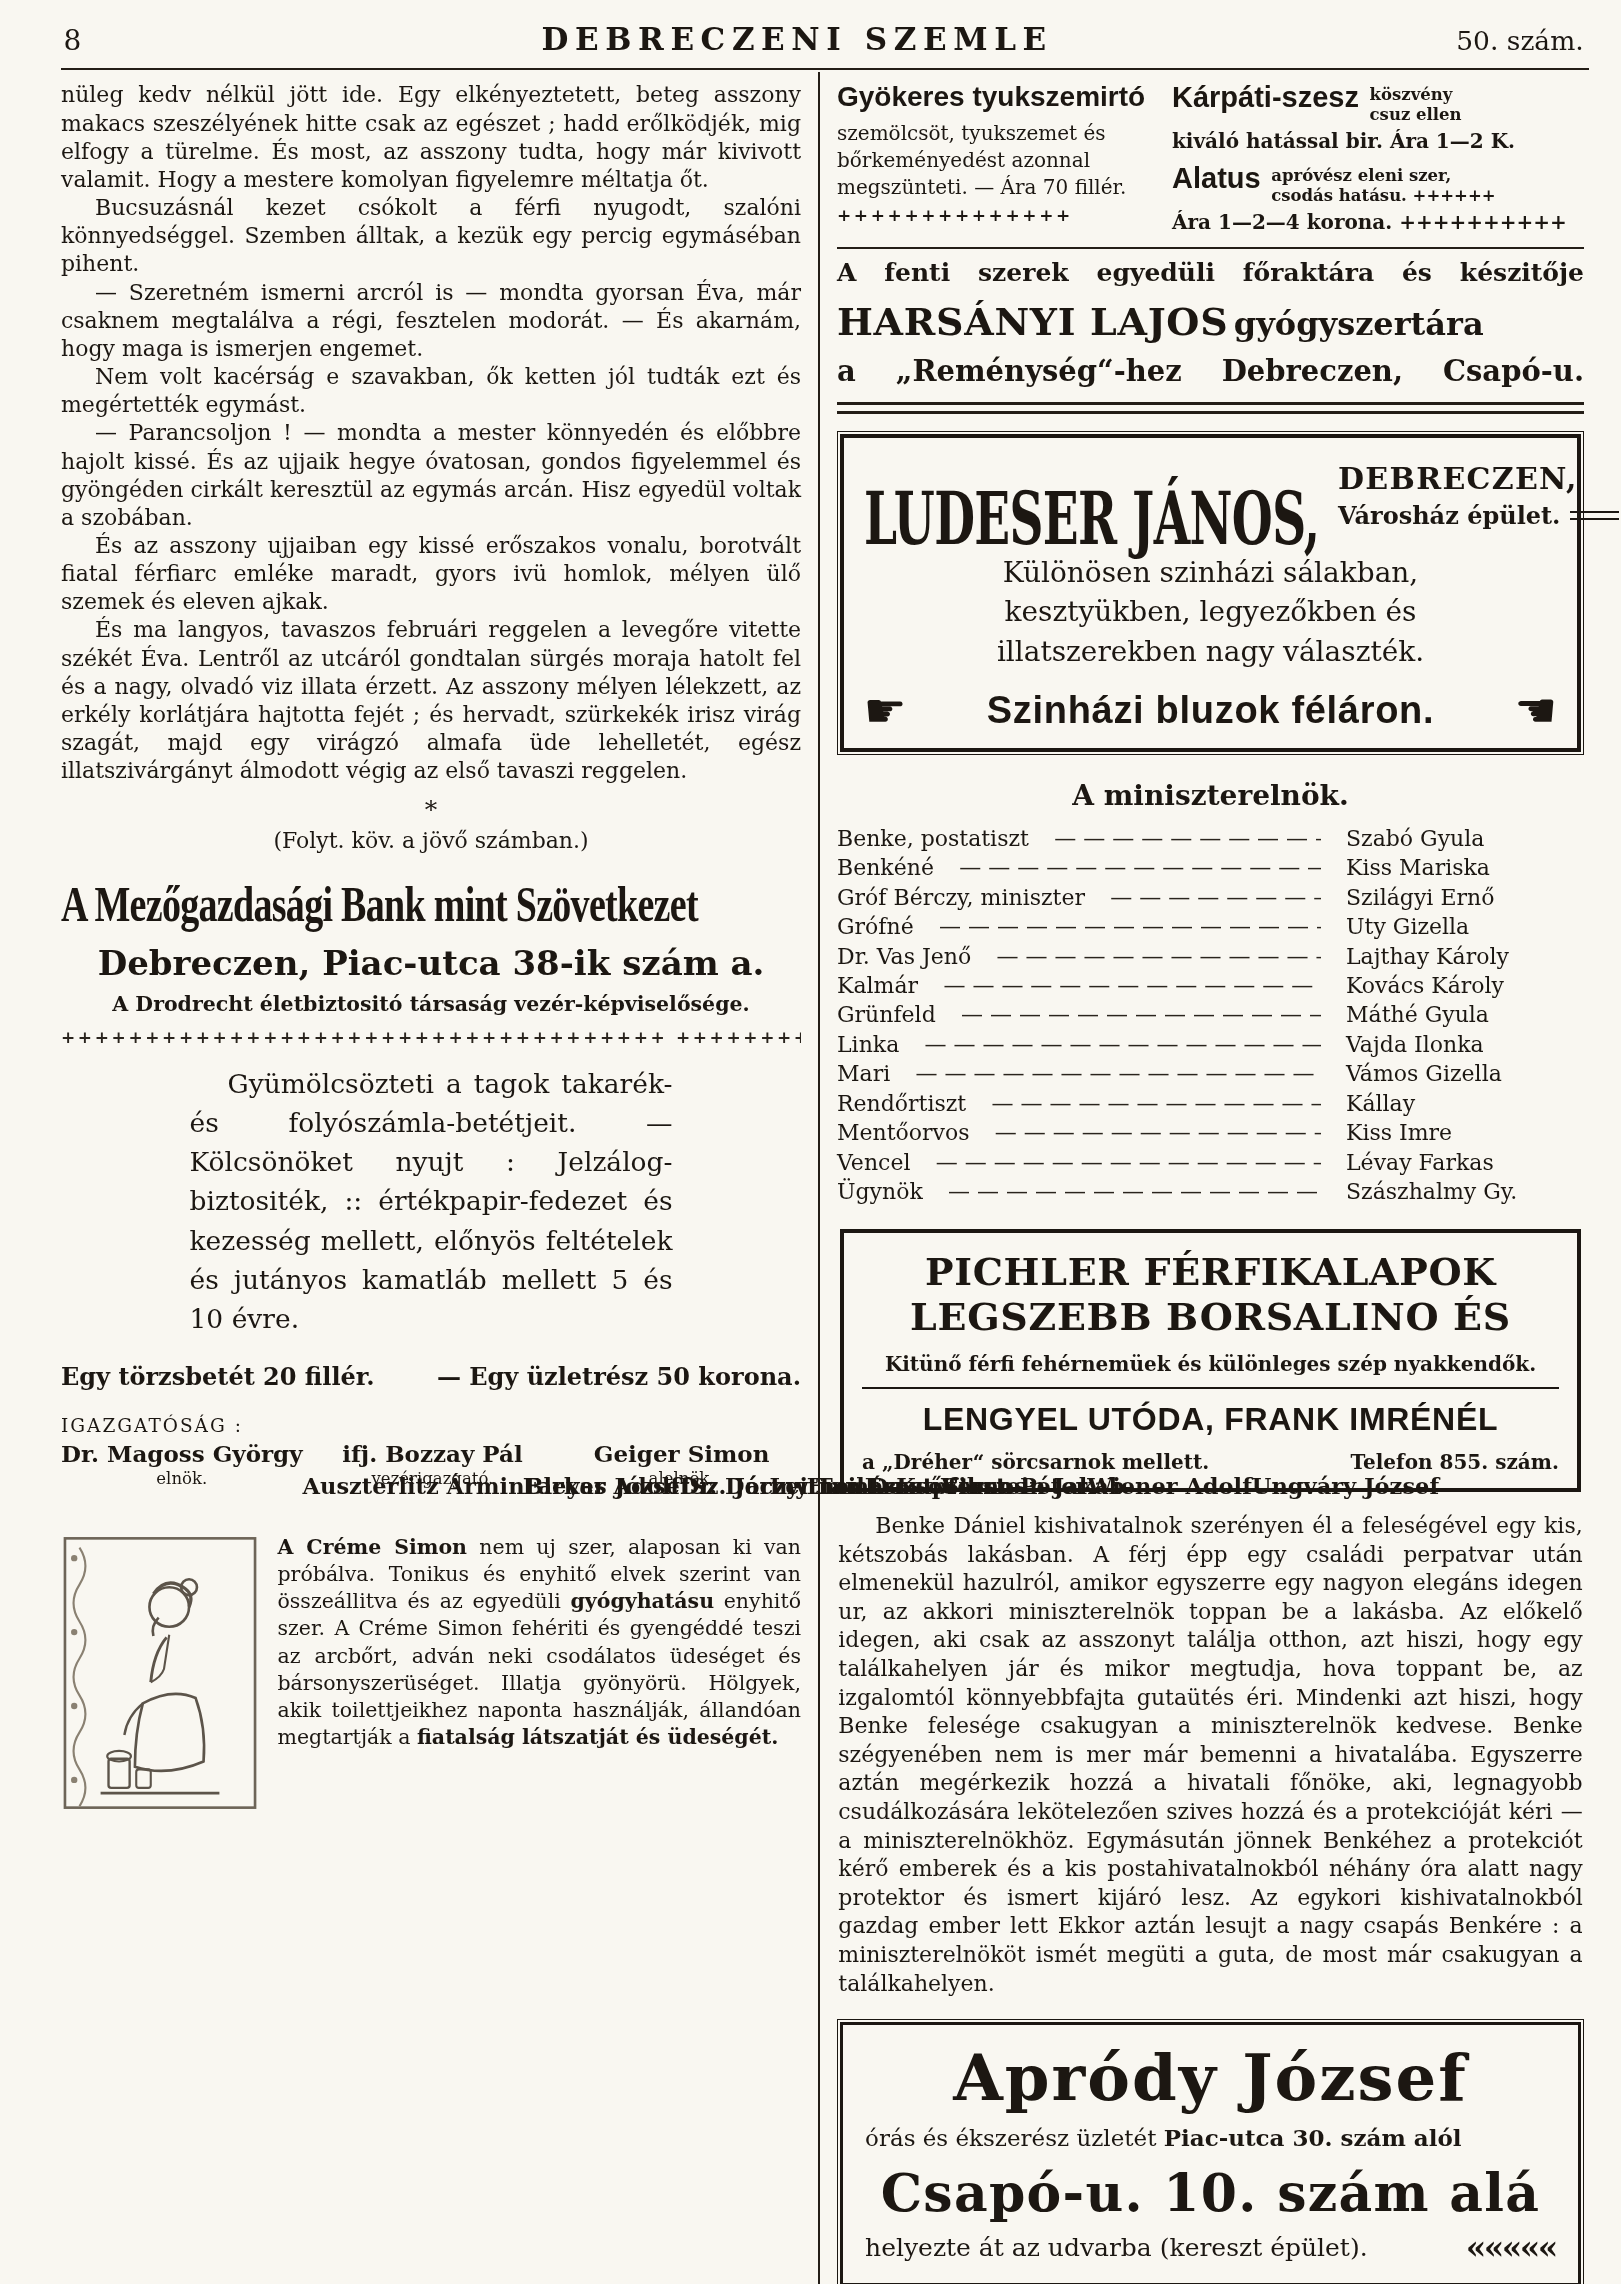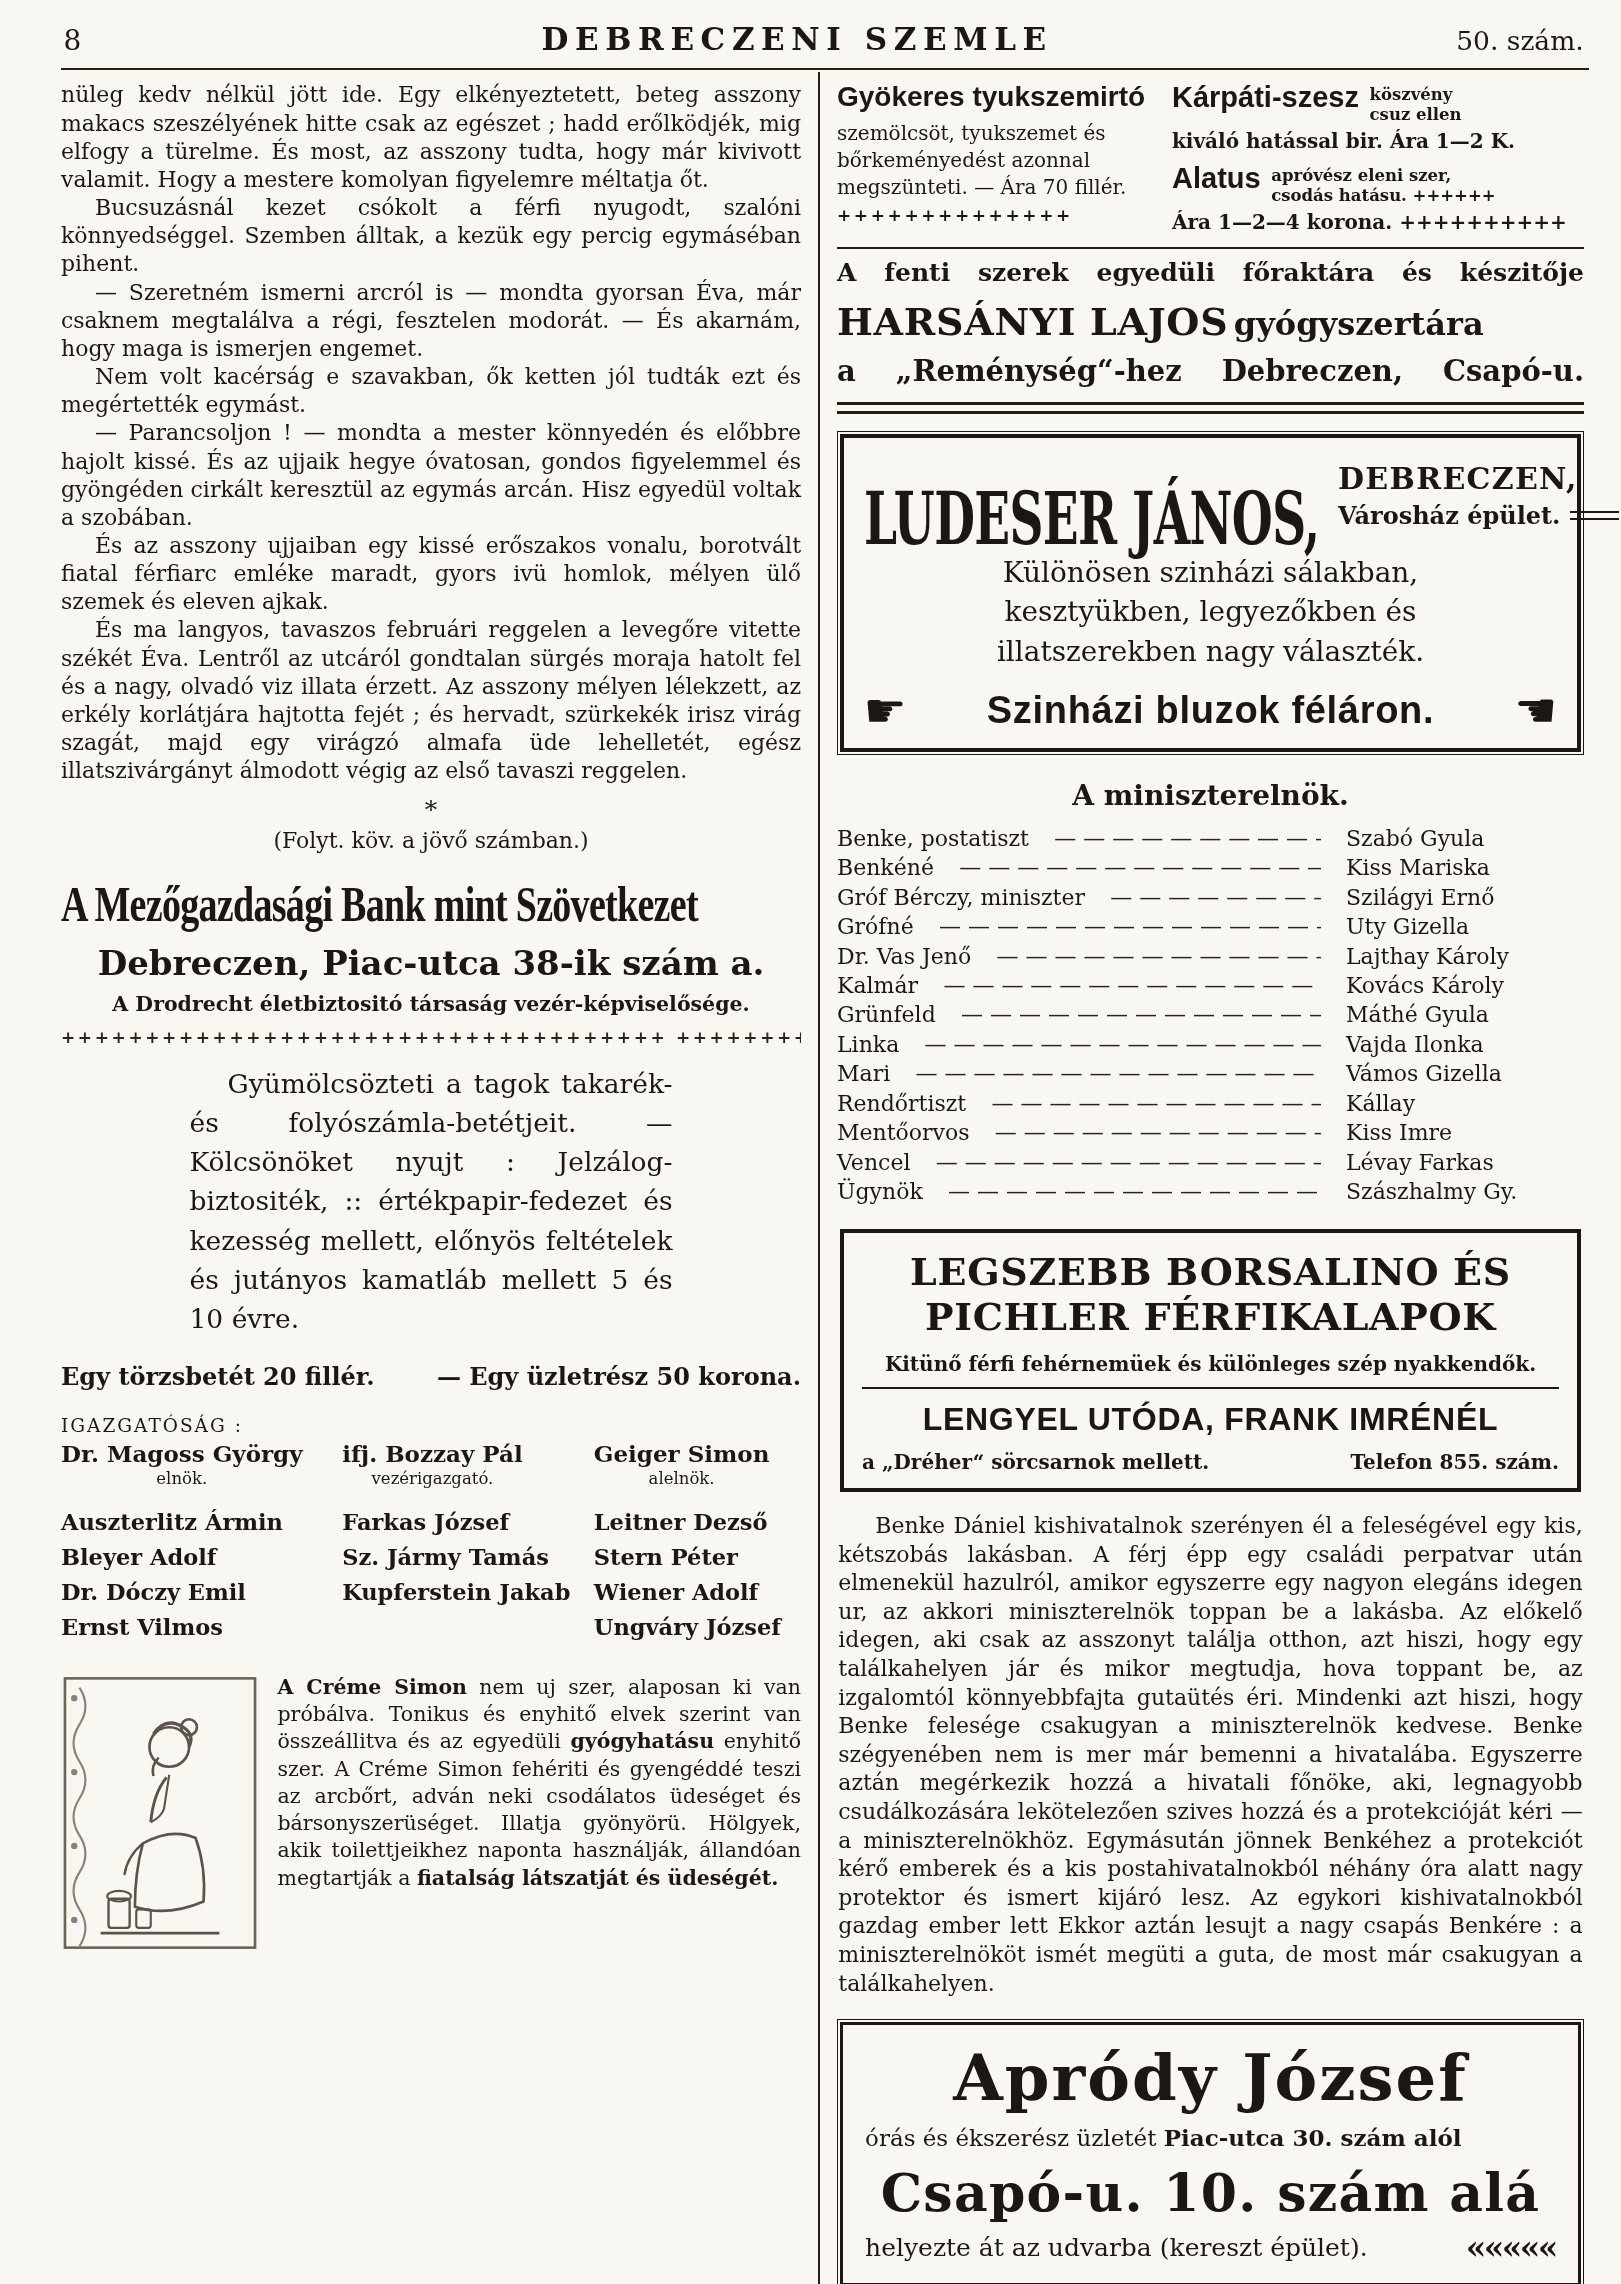--- a/index.html
+++ b/index.html
@@ -56,21 +56,21 @@
     margin: 10.6px 0 4px; text-align: center; font-size: 17px; font-weight: bold;
     letter-spacing: 2.6px; white-space: nowrap; overflow: hidden; color: #2a241d;
   }
   .bank-body {
     width: 483px; margin: 17px auto 0; font-size: 26.5px; line-height: 1.48;
     text-align: justify; text-indent: 38px;
   }
   .bank-terms { display: flex; justify-content: space-between; font-weight: bold; font-size: 24px; margin-top: 24px; }
   .board-heading { font-size: 18.5px; letter-spacing: 2px; margin: 20px 0 4px; }
   .board { display: flex; margin-top: 4px; }
-  .board-col { display: flex; flex-direction: column; }
+  .board-col { display: flex; flex-direction: row; align-items: flex-end; }
   .board-col.c1 { width: 38%; }
   .board-col.c2 { width: 34%; }
   .board-col.c3 { width: 28%; }
   .officer { display: inline-flex; flex-direction: column; align-items: center; width: max-content; margin-bottom: 17px; }
   .officer-name { font-weight: bold; font-size: 23px; white-space: nowrap; }
   .officer-title { font-size: 16.5px; margin-top: 1.3px; }
   .member { font-weight: bold; font-size: 22.5px; line-height: 1.56; white-space: nowrap; }
 
   
   .creme-ad { display: flex; gap: 18.5px; margin-top: 29px; }
@@ -389,22 +389,22 @@
             <span class="cast-actor">Lévay Farkas</span>
           </div>
         <div class="cast-row">
             <span class="cast-role">Ügynök</span>
             <span class="cast-leader">—  —  —  —  —  —  —  —  —  —  —  —  —  —  —  —</span>
             <span class="cast-actor">Szászhalmy Gy.</span>
           </div>
       </section>
 
       <section class="borsalino-box">
+        <p class="borsalino-line">PICHLER FÉRFIKALAPOK</p>
         <p class="borsalino-line">LEGSZEBB BORSALINO ÉS</p>
-        <p class="borsalino-line">PICHLER FÉRFIKALAPOK</p>
         <p class="borsalino-sub">Kitünő férfi fehérnemüek és különleges szép nyakkendők.</p>
         <div class="borsalino-rule"></div>
         <p class="borsalino-dealer">LENGYEL UTÓDA, FRANK IMRÉNÉL</p>
         <div class="borsalino-footer">
           <span>a „Dréher“ sörcsarnok mellett.</span>
           <span>Telefon 855. szám.</span>
         </div>
       </section>
 
       <p class="benke-text">Benke Dániel kishivatalnok szerényen él a feleségével egy kis, kétszobás lakásban. A férj épp egy családi perpatvar után elmenekül hazulról, amikor egyszerre egy nagyon elegáns idegen ur, az akkori miniszterelnök toppan be a lakásba. Az előkelő idegen, aki csak az asszonyt találja otthon, azt hiszi, hogy egy találkahelyen jár és mikor megtudja, hova toppant be, az izgalomtól könnyebbfajta gutaütés éri. Mindenki azt hiszi, hogy Benke felesége csakugyan a miniszterelnök kedvese. Benke szégyenében nem is mer már bemenni a hivatalába. Egyszerre aztán megérkezik hozzá a hivatali főnöke, aki, legnagyobb csudálkozására lekötelezően szives hozzá és a protekcióját kéri — a miniszterelnökhöz. Egymásután jönnek Benkéhez a protekciót kérő emberek és a kis postahivatalnokból néhány óra alatt nagy protektor és ismert kijáró lesz. Az egykori kishivatalnokból gazdag ember lett Ekkor aztán lesujt a nagy csapás Benkére : a miniszterelnököt ismét megüti a guta, de most már csakugyan a találkahelyen.</p>

